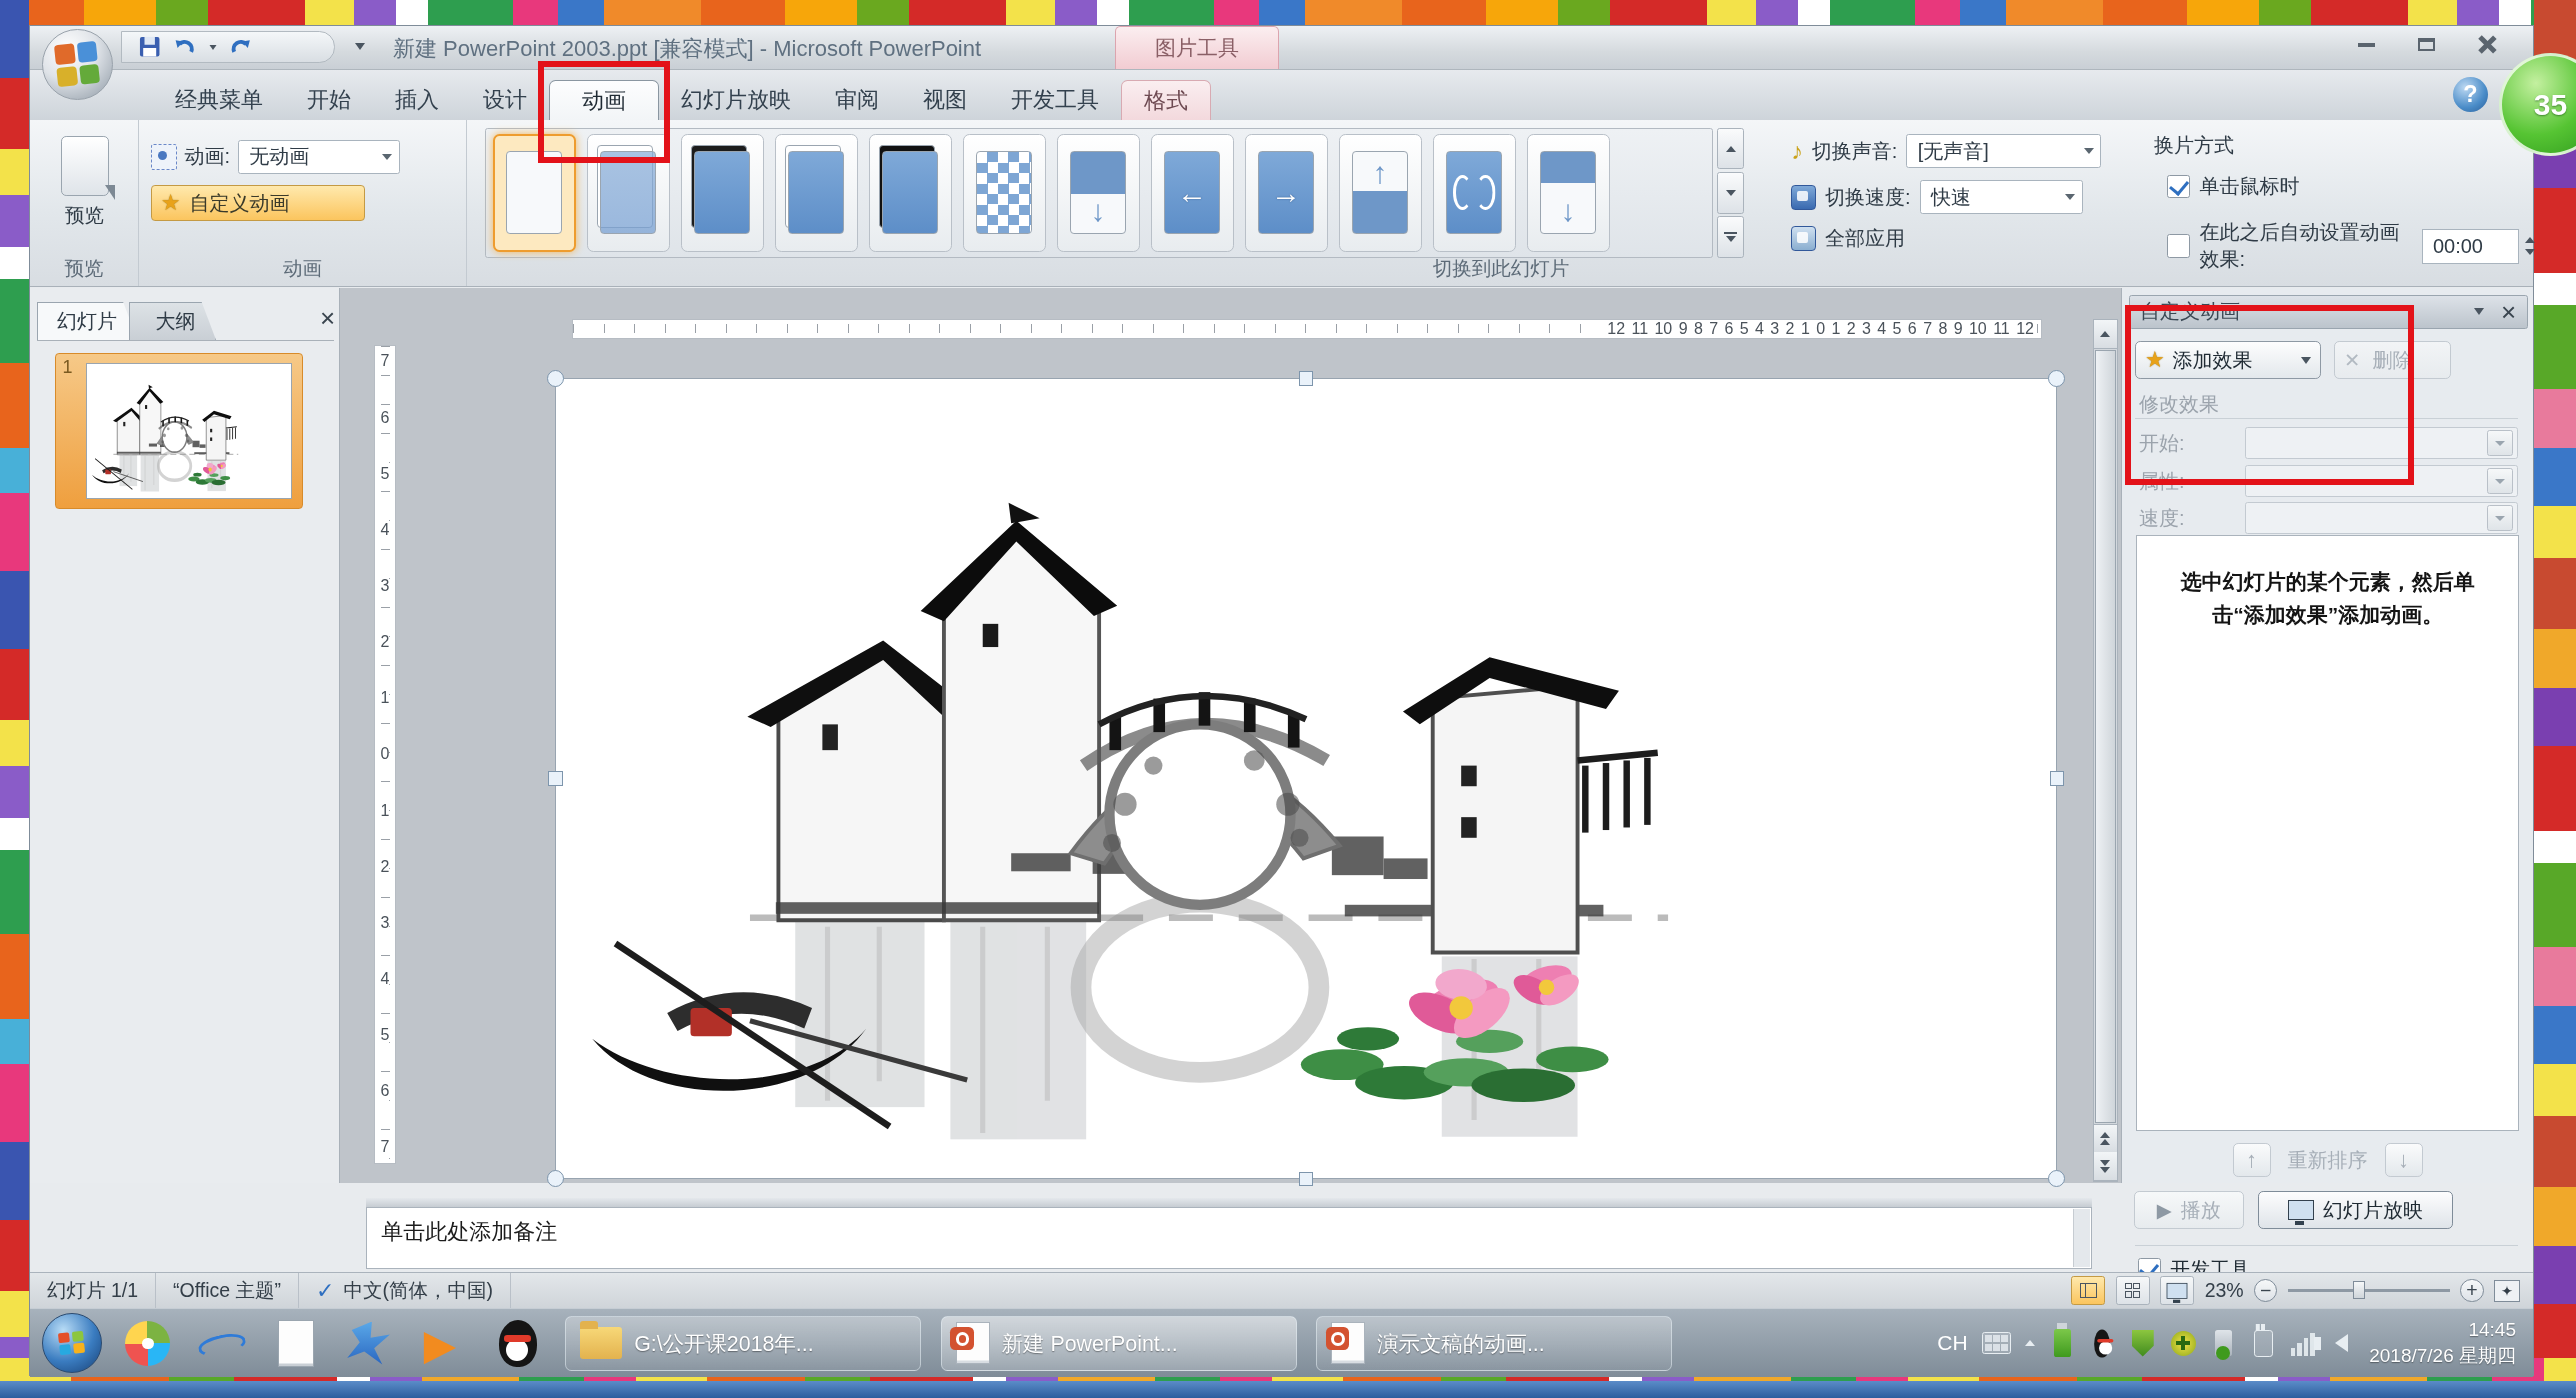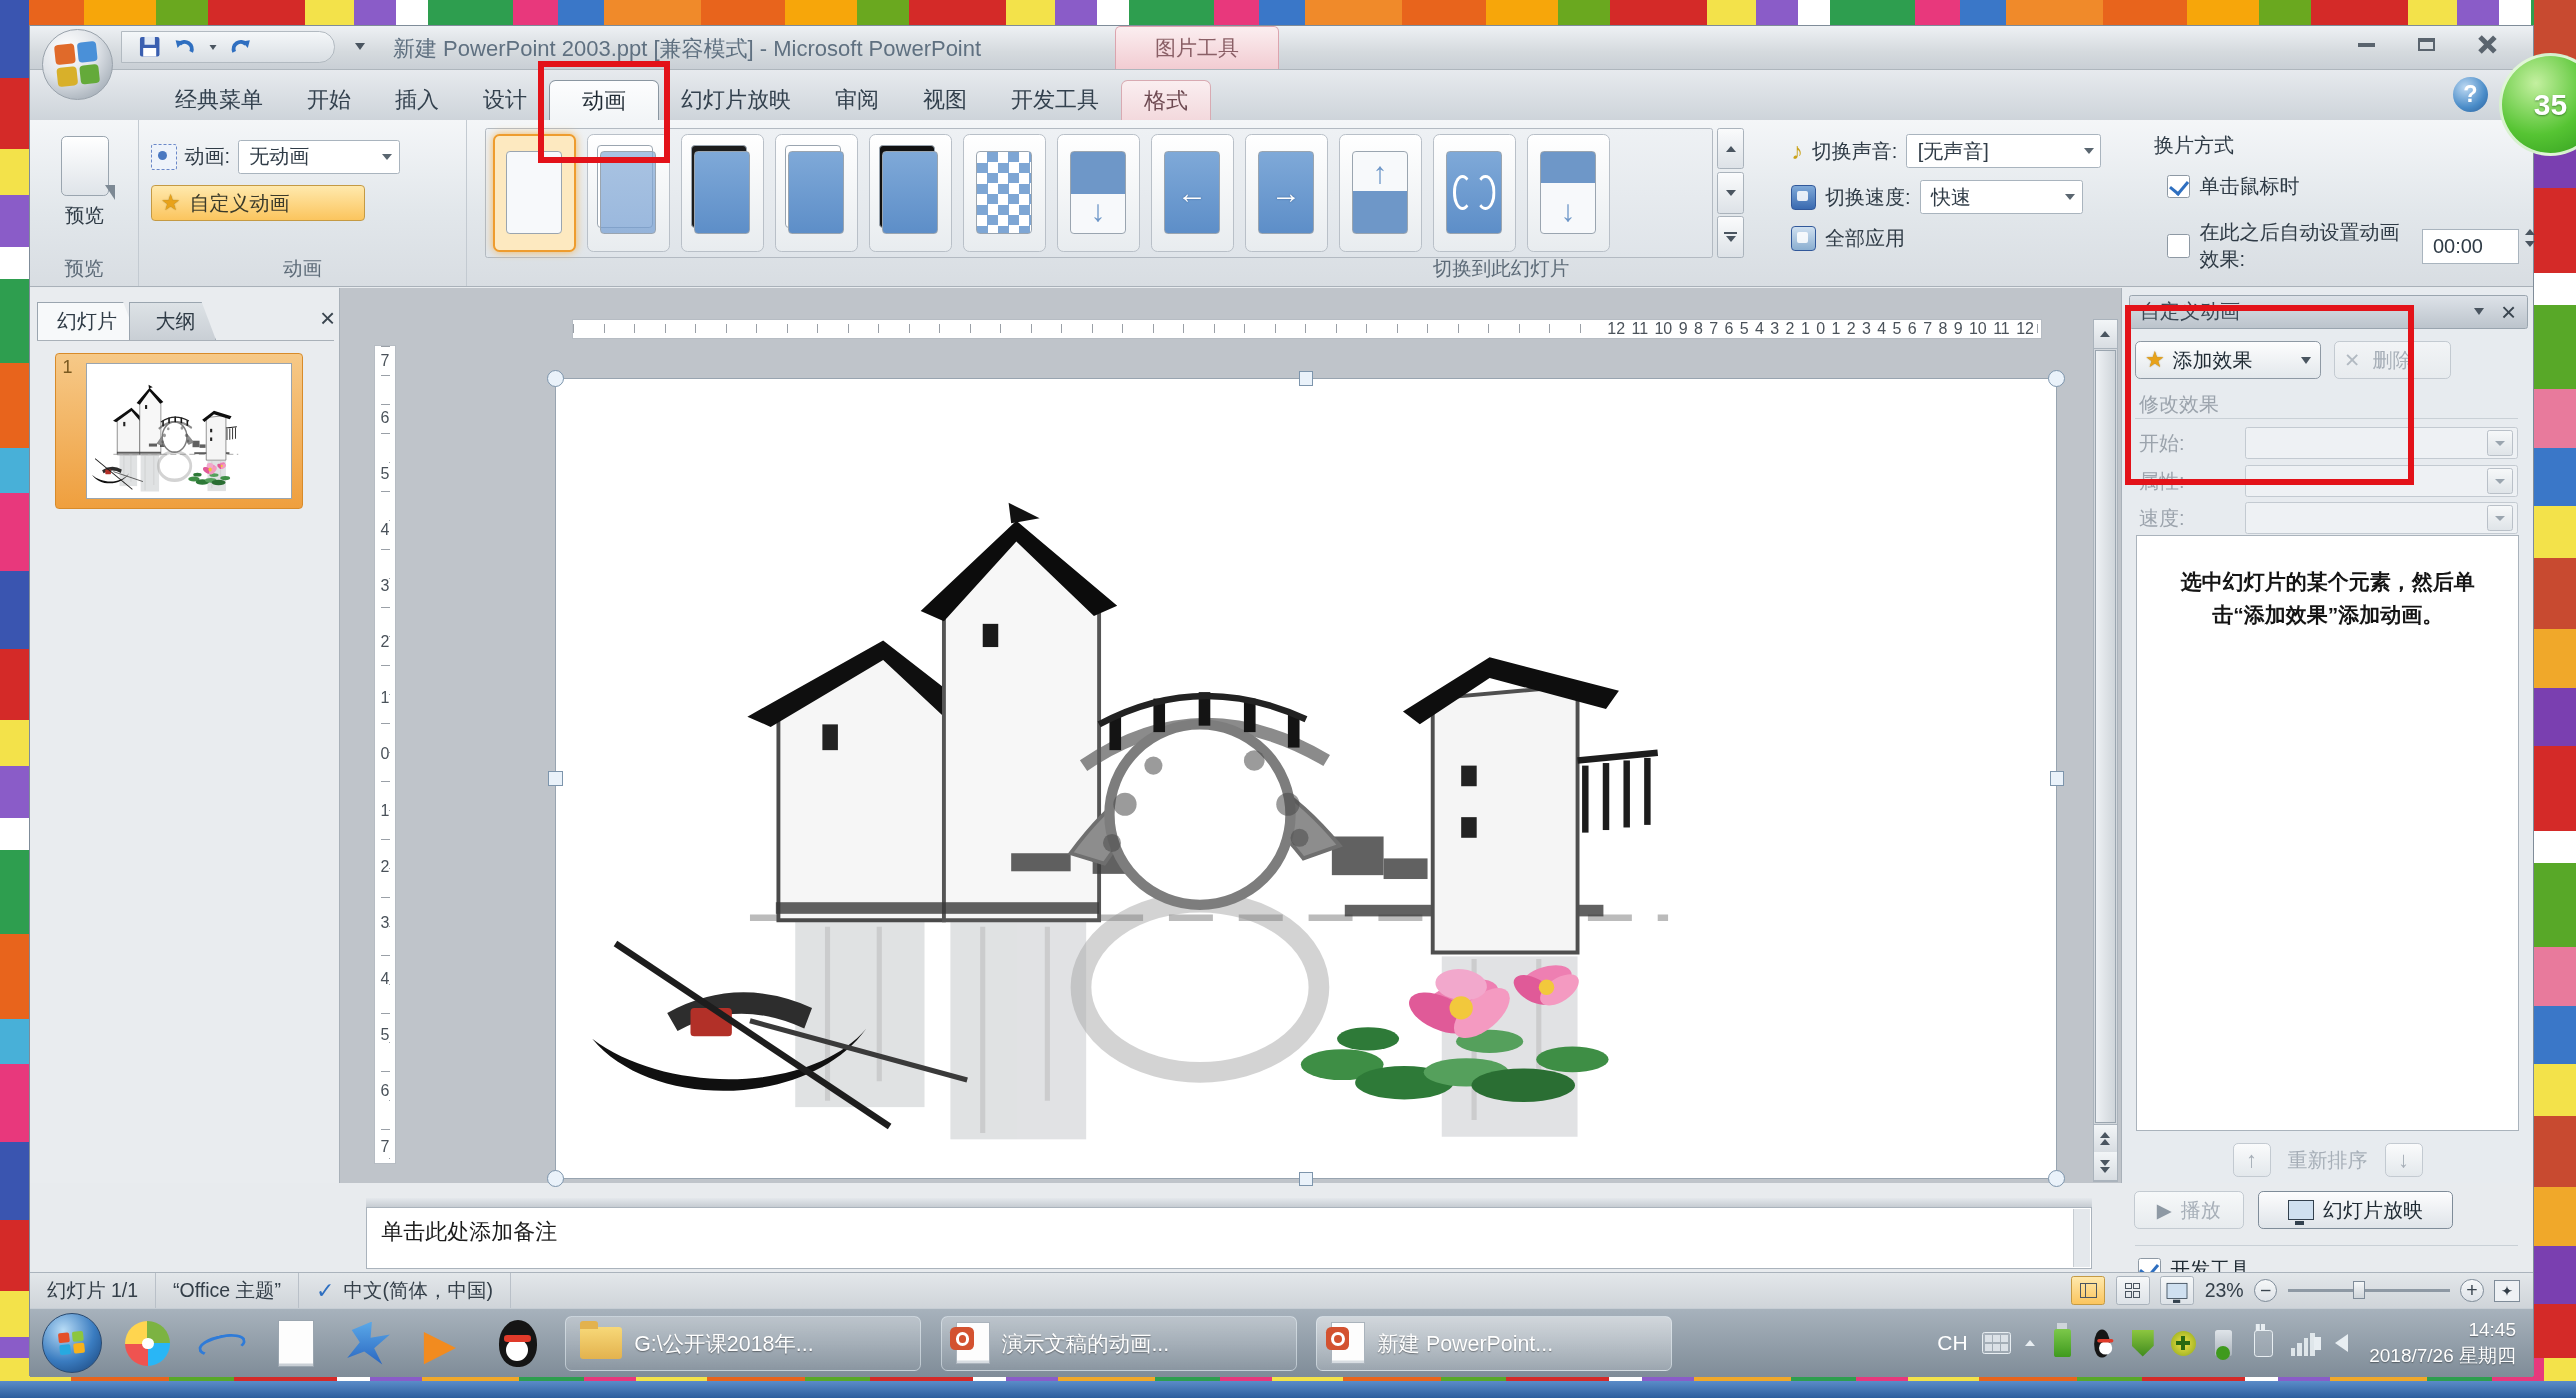--- a/index.html
+++ b/index.html
@@ -78,21 +78,21 @@
   .gsb{flex:1;background:linear-gradient(#fafbfc,#dde2e7);border:1.3px solid #aab3bc;border-radius:2.6px;display:flex;align-items:center;justify-content:center;flex-direction:column;gap:1.9px}
   .tri-up-s{width:0;height:0;border-left:5.2px solid transparent;border-right:5.2px solid transparent;border-bottom:6.5px solid #4a5560}
   .tri-dn-s{width:0;height:0;border-left:5.2px solid transparent;border-right:5.2px solid transparent;border-top:6.5px solid #4a5560}
   .gsb .bar{width:13px;height:2.6px;background:#4a5560}
   .trans-row{position:absolute;display:flex;align-items:center;gap:9px;font-size:20px;color:#2f3b46}
   .ic-note{color:#caa21a;font-size:23.4px}
   .ic-sq{width:25px;height:25px;border-radius:3.9px;background:linear-gradient(#7fa9d8,#3a6ab0);border:1.3px solid #31589a;position:relative}
   .ic-sq::after{content:"";position:absolute;left:5.2px;top:5.2px;width:10.4px;height:10.4px;background:#fff;opacity:.85;border-radius:1.9px}
   .chk{width:23.4px;height:23.4px;background:#fff;border:1.3px solid #8e99a4;border-radius:2.6px;position:relative;flex:0 0 auto}
   .chk.on::after{content:"";position:absolute;left:4.5px;top:1.3px;width:9px;height:14.3px;border:solid #2e6fc0;border-width:0 3.9px 3.9px 0;transform:rotate(40deg)}
-  #spin{display:flex;align-items:flex-start}
+  #spin{display:flex;align-items:center}
   #spin .val{width:97px;height:35px;background:#fff;border:1.3px solid #a9b4be;display:flex;align-items:center;padding-left:10.4px;font-size:20px}
   #spin .uds{display:flex;flex-direction:column;gap:6.5px;margin-left:6.5px}
   
   #workspace{position:absolute;left:0;top:262px;width:100%;height:895px;background:#bfc4ca}
   
   #leftpanel{position:absolute;left:0;top:0;width:310px;height:100%;background:#e9ecef;border-right:1.3px solid #a9b1b9}
   #lp-tabs{position:absolute;left:6.5px;top:13px;width:297px;height:40px;display:flex;align-items:flex-end;border-bottom:1.3px solid #a9b1b9}
   .lp-tab{height:38px;padding:0 19.5px;display:flex;align-items:center;font-size:20px;color:#2f3b46;clip-path:polygon(0 0,calc(100% - 14.3px) 0,100% 100%,0 100%);border:0.6px solid #9aa5af;border-bottom:none}
   .lp-tab.active{background:#f7f9fa}
   .lp-tab.idle{background:linear-gradient(#dde2e6,#c9cfd5);margin-left:-9px;padding-left:26px}
@@ -789,28 +789,28 @@
         </span>
       </div>
     <div class="tb-ic">
         <span class="qq"></span>
       </div>
 
     <div class="tb-btn">
       <span class="folder-ic"></span>
       <span>G:\公开课2018年...</span>
     </div>
+    <div class="tb-btn active">
+      <span class="ppt-ic"></span>
+      <span>新建 PowerPoint...</span>
+    </div>
     <div class="tb-btn">
       <span class="ppt-ic"></span>
       <span>演示文稿的动画...</span>
     </div>
-    <div class="tb-btn active">
-      <span class="ppt-ic"></span>
-      <span>新建 PowerPoint...</span>
-    </div>
 
     <div id="tray">
       <span style="font-size:21px">CH</span>
       <span class="kbd-ic">
           <i></i>
           <i></i>
           <i></i>
           <i></i>
           <i></i>
           <i></i>

